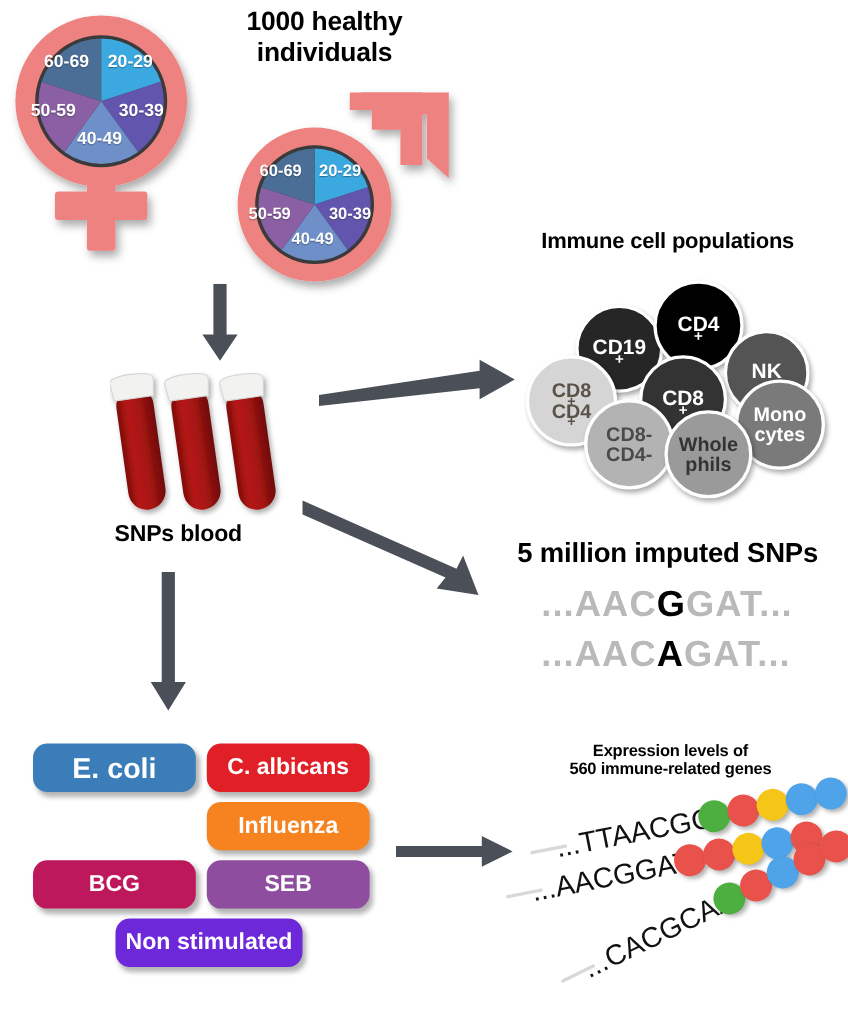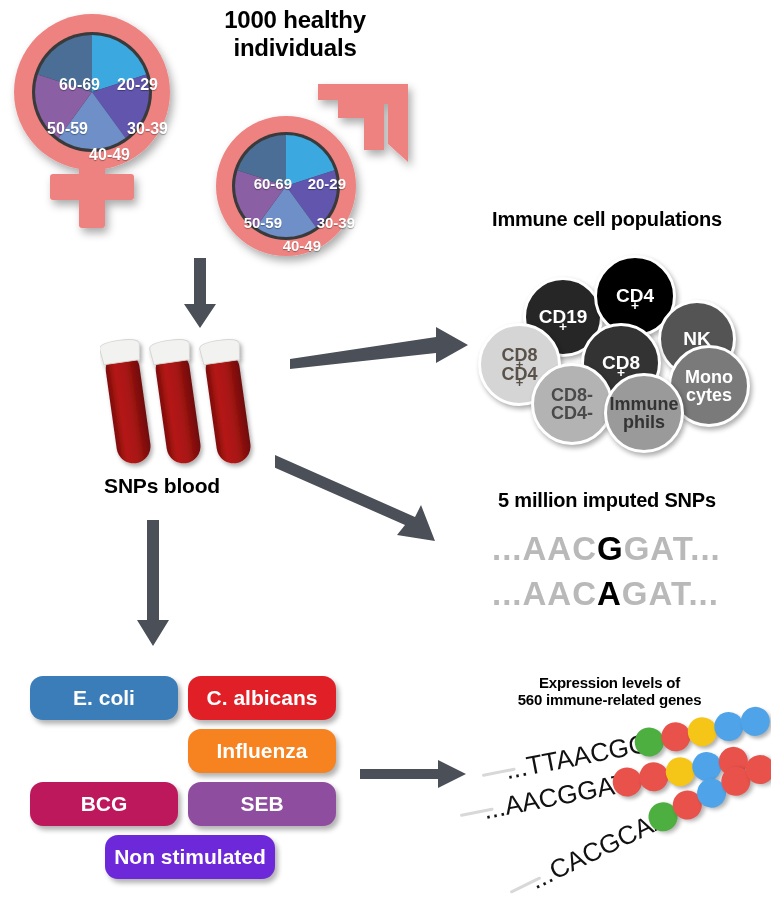--- a/index.html
+++ b/index.html
@@ -14,23 +14,22 @@
   .heading{
     font-weight:bold;color:#000;text-align:center;line-height:1.15;
     letter-spacing:-0.2px;
   }
 
   
   .sym{position:absolute;}
   .sym svg{display:block;overflow:visible;}
   .pie-label{
     position:absolute;color:#fff;font-weight:bold;white-space:nowrap;
-    text-align:right;pointer-events:none;
+    text-align:left;pointer-events:none;
     text-shadow:0 1px 1px rgba(0,0,0,.35);
-    margin-top:28px;
   }
 
   
   .tubes{position:absolute;}
 
   
   .cellwrap{position:absolute;}
   .cell{
     position:absolute;border-radius:50%;
     border:3px solid #ffffff;
@@ -225,40 +224,40 @@
       </div>
     </div>
     <div class="cell" style="left: 63px; top: 118px; width: 82px; height: 82px; background: rgb(179, 179, 179); color: rgb(74, 74, 74); font-size: 18px; z-index: 16;">
       <div>
         <span>CD8-</span>
         <span>CD4-</span>
       </div>
     </div>
     <div class="cell" style="left: 136px; top: 128px; width: 80px; height: 80px; background: rgb(154, 154, 154); color: rgb(51, 51, 51); font-size: 18px; z-index: 17;">
       <div>
-        <span>Immune</span>
+        <span>Whole</span>
         <span>phils</span>
       </div>
     </div>
   </div>
 
-<div class="abs heading" style="left:452px;top:489px;width:310px;font-size:20px;">
+<div class="abs heading" style="left:452px;top:489px;width:310px;font-size:25px;">
   <span>5 million imputed SNPs</span>
 </div>
 
 <div class="abs" style="left:492px;top:530px;width:250px;height:44px;font-size:33px;font-weight:bold;letter-spacing:1px;">
   <span class="snp-dim blurlite">...AAC</span><span class="snp-hi">G</span><span class="snp-dim blurlite">GAT...</span>
 </div>
 
 <div class="abs" style="left:492px;top:575px;width:250px;height:44px;font-size:33px;font-weight:bold;letter-spacing:1px;">
   <span class="snp-dim blurlite">...AAC</span><span class="snp-hi">A</span><span class="snp-dim blurlite">GAT...</span>
 </div>
 
 <div class="abs" style="left:30px;top:676px;width:320px;height:220px;" id="stim-panel">
-    <div class="stimbox" style="width: 148px; height: 44px; left: 0px; top: 0px; background: rgb(58, 125, 184); font-size: 21px;">
+    <div class="stimbox" style="width: 148px; height: 44px; left: 0px; top: 0px; background: rgb(58, 125, 184); font-size: 26px;">
       <span>E. coli</span>
     </div>
     <div class="stimbox" style="width: 148px; height: 44px; left: 158px; top: 0px; background: rgb(224, 31, 38); font-size: 21px;">
       <span>C. albicans</span>
     </div>
     <div class="stimbox" style="width: 148px; height: 44px; left: 158px; top: 53px; background: rgb(246, 130, 32); font-size: 21px;">
       <span>Influenza</span>
     </div>
     <div class="stimbox" style="width: 148px; height: 44px; left: 0px; top: 106px; background: #be185d; font-size: 21px;">
       <span>BCG</span>

